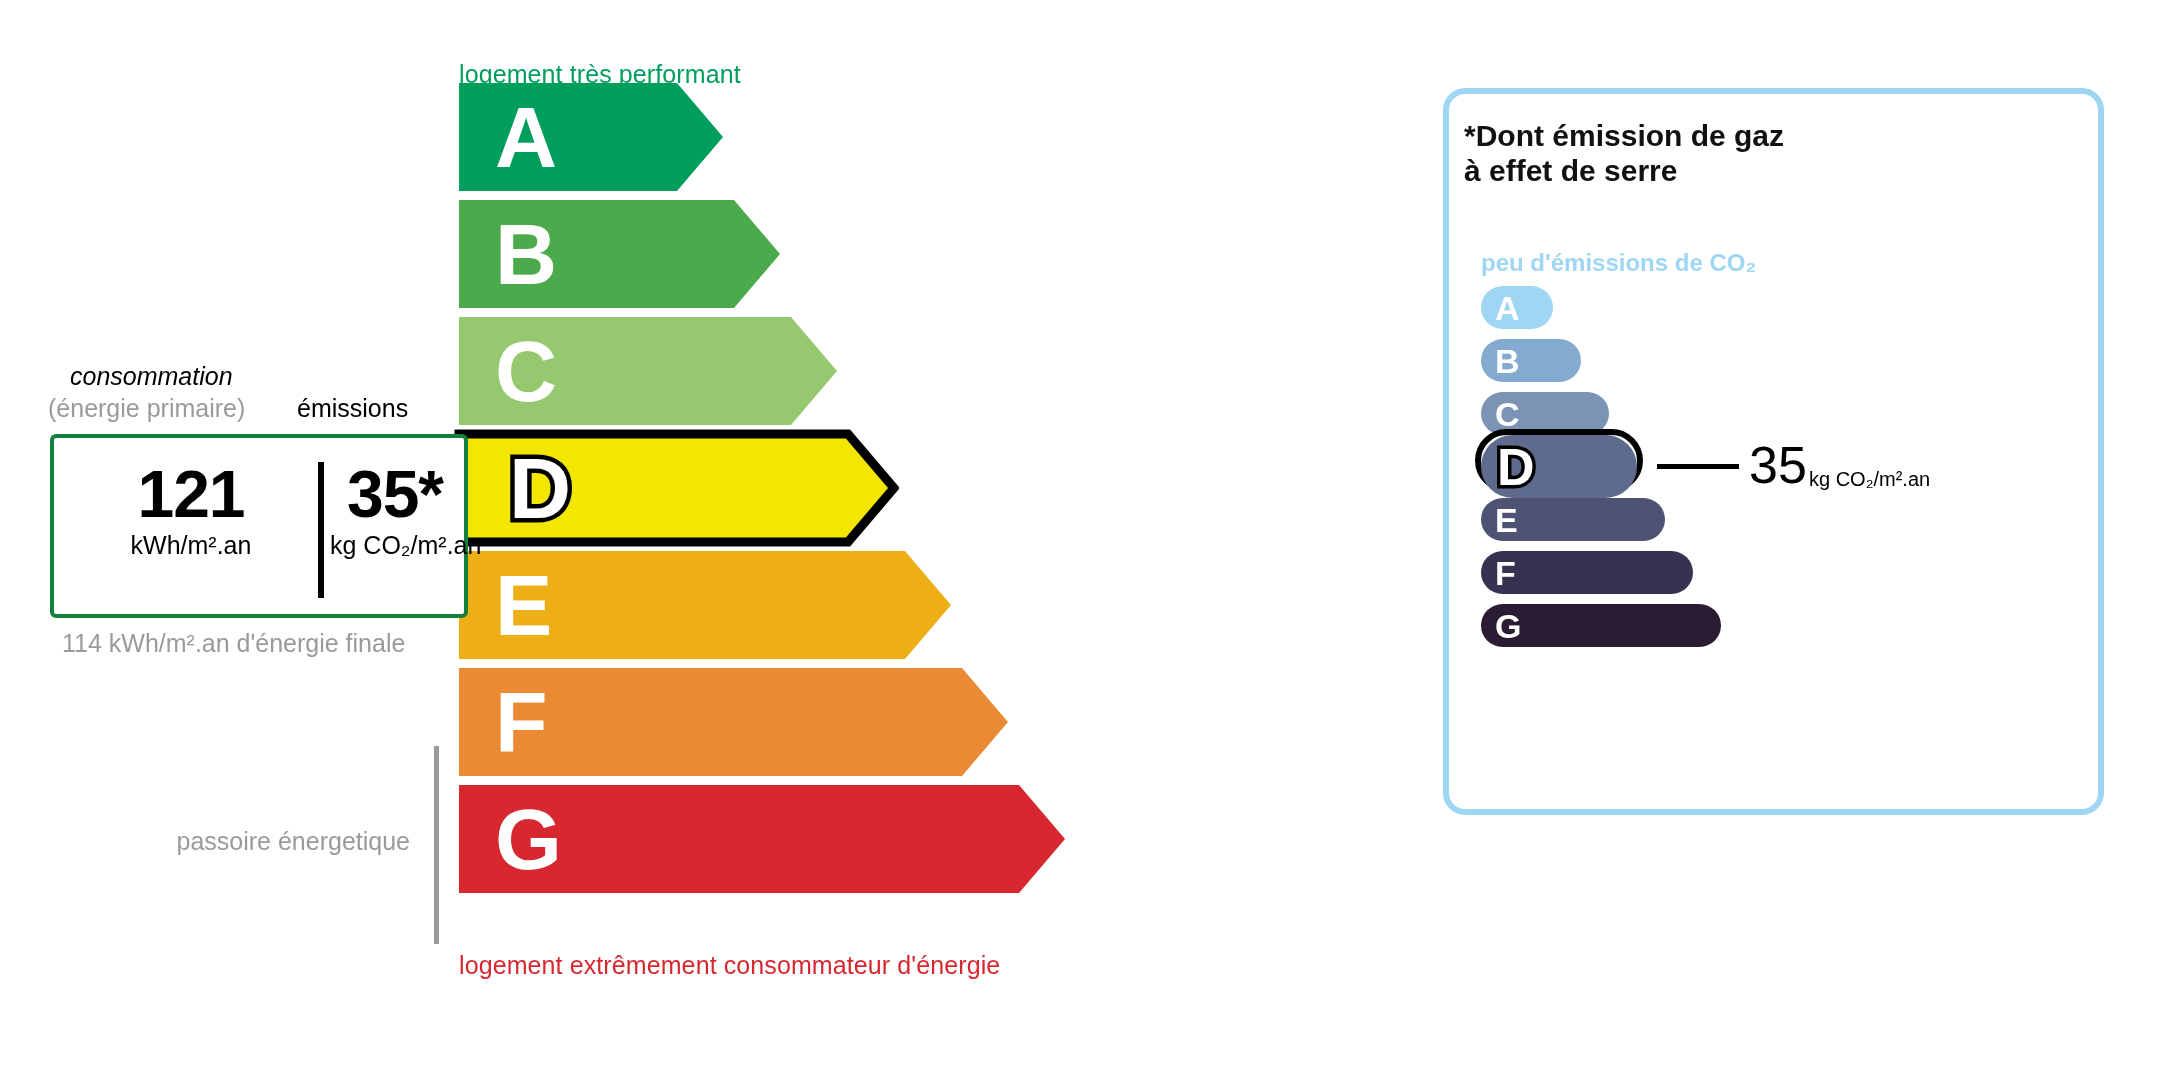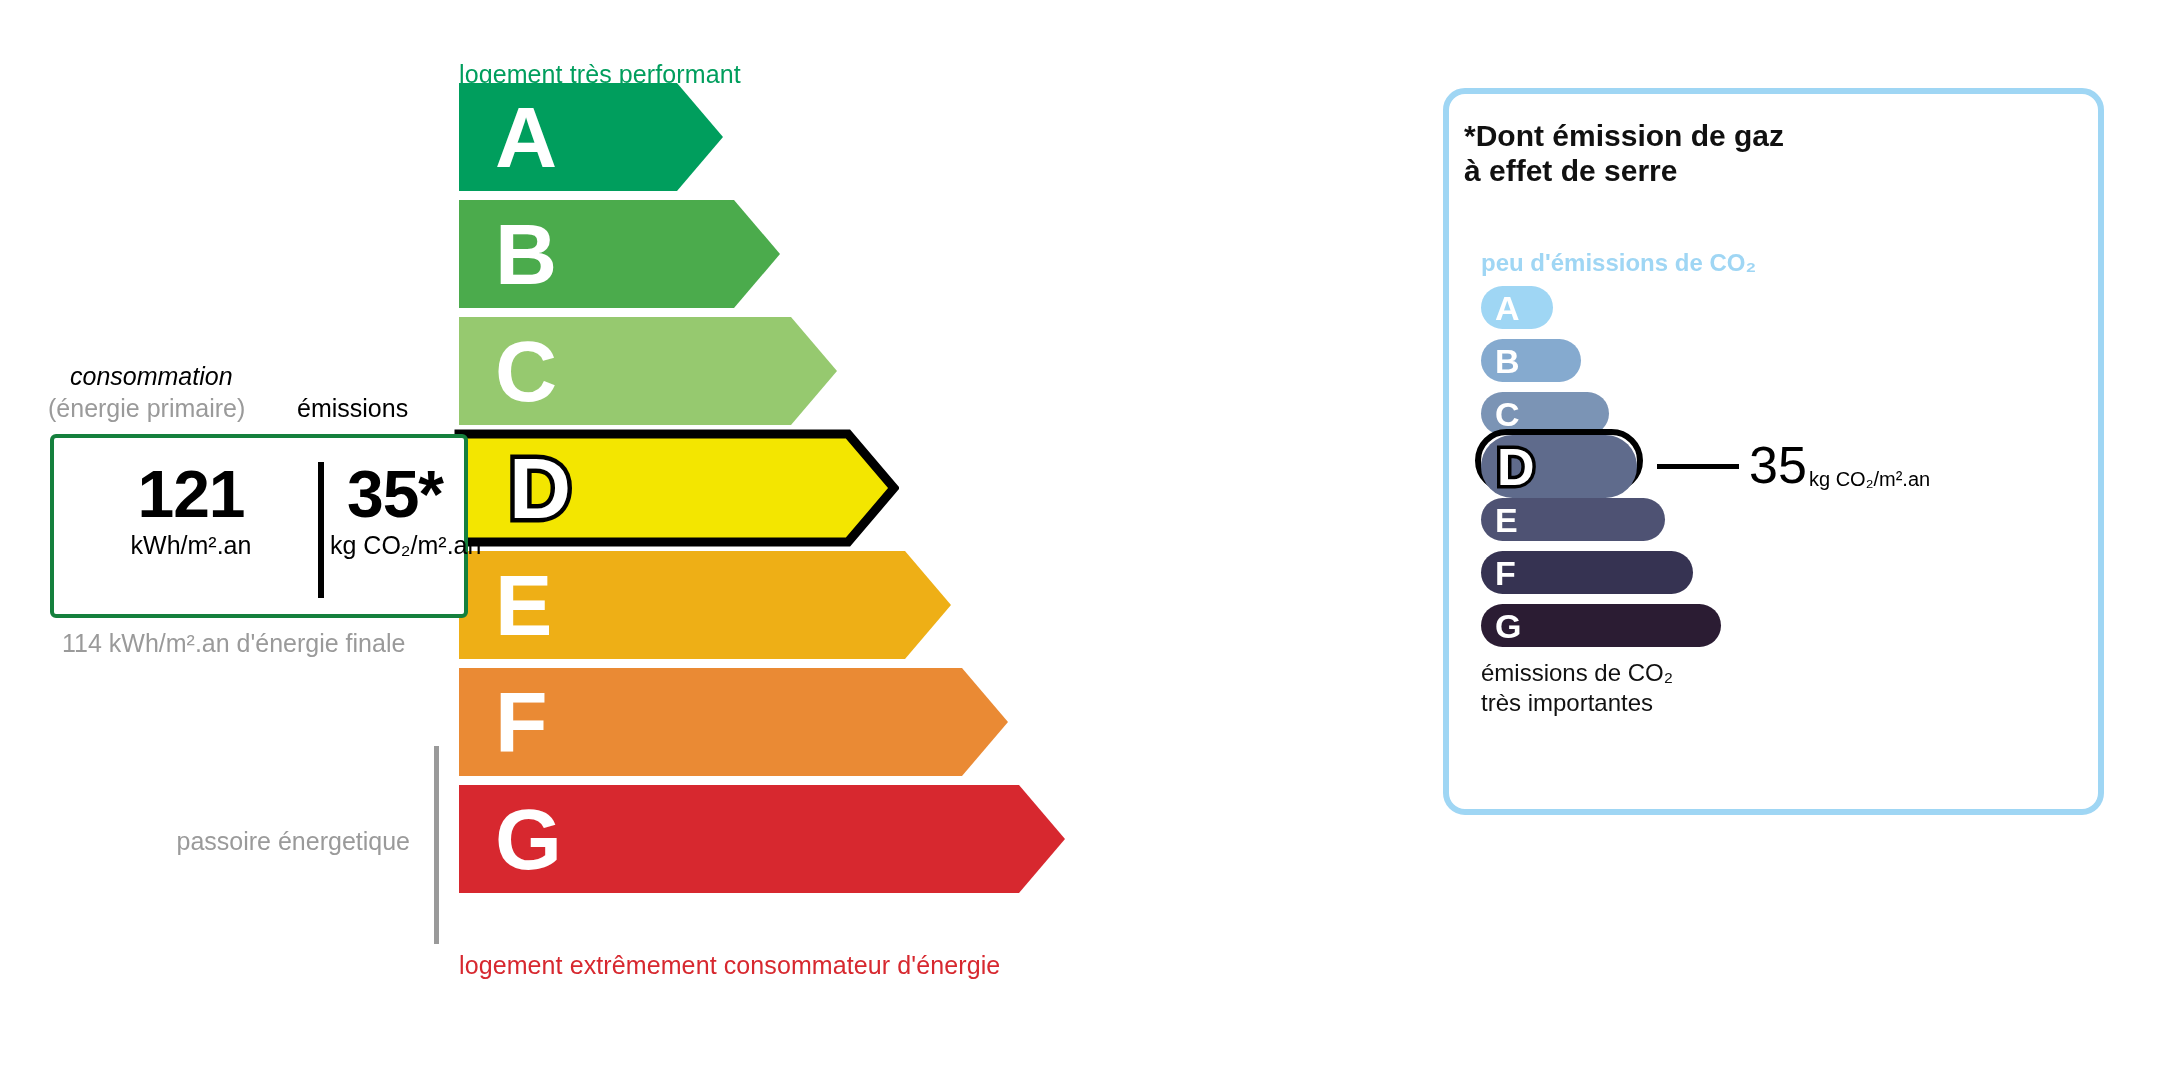--- a/index.html
+++ b/index.html
@@ -162,19 +162,17 @@
         <span class="cl">E</span>
       </div>
       <div class="co2-bar" style="top: 457px; width: 212px; background: rgb(54, 51, 82);">
         <span class="cl">F</span>
       </div>
       <div class="co2-bar" style="top: 510px; width: 240px; background: rgb(43, 28, 51);">
         <span class="cl">G</span>
       </div>
     </div>
 
-  <div id="co2-bottom-caption">émissions de CO₂
-très importantes</div>
 <div id="co2-d-outline" style="top: 335px; width: 168px;"></div>
     <div id="co2-leader" style="left: 208px; top: 370px; width: 82px;"></div>
     <div id="co2-value" style="left: 300px; top: 345px;">35</div>
     <div id="co2-unit" style="left: 360px; top: 375px;">kg CO₂/m².an</div>
   </div>
 
 </body></html>

